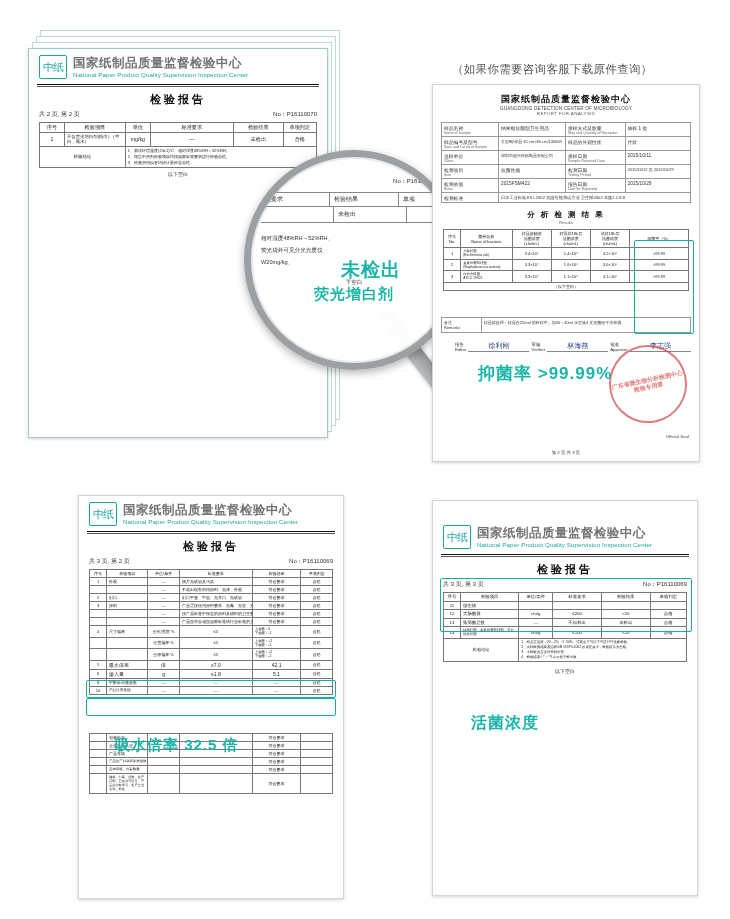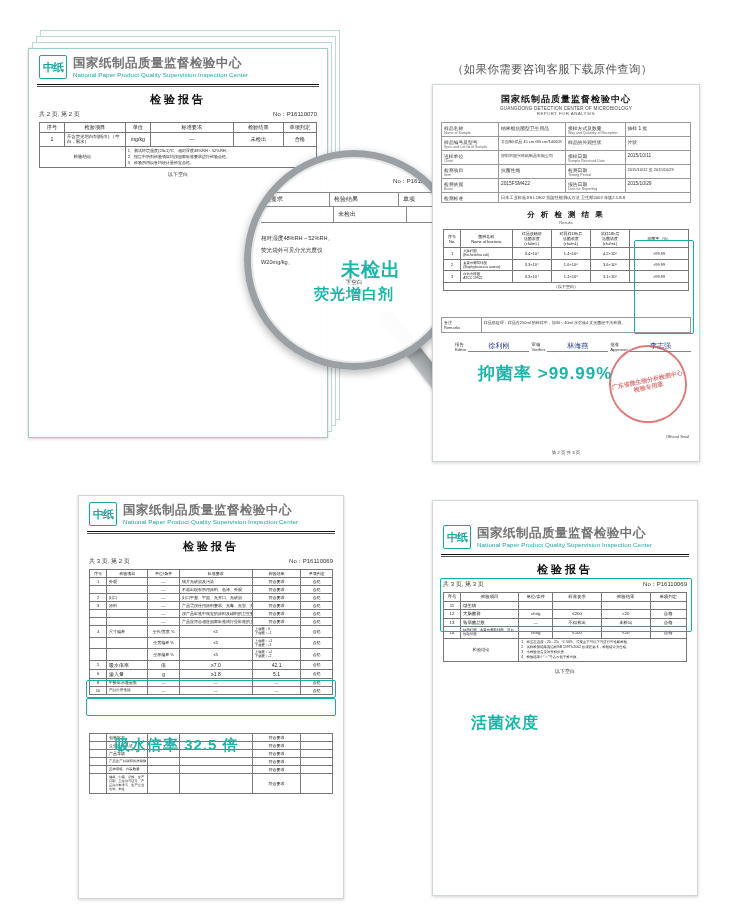--- a/index.html
+++ b/index.html
@@ -33,21 +33,21 @@
     box-sizing:border-box;
   }
   
   .cn-head{
     display:flex;align-items:center;
     padding:6px 10px 3px 10px;
     gap:6px;
   }
   .logo-box{
     width:26px;height:22px;border:1.6px solid #1aa6a0;
-    color:#1aa6a0;font-size:11px;font-weight:bold;
+    color:#1aa6a0;font-size:11px;font-weight:normal;
     display:flex;align-items:center;justify-content:center;
     letter-spacing:-1px;flex:0 0 auto;border-radius:2px;
   }
   .head-txt{line-height:1.15;}
   .head-cn{font-size:12.5px;font-weight:bold;color:#737373;letter-spacing:.5px;}
   .head-en{font-size:6.2px;color:#1aa6a0;letter-spacing:.1px;}
   .rule{height:1px;background:#111;margin:2px 8px 0 8px;}
   .rule-thin{height:1px;background:#555;margin:1px 8px 0 8px;}
   .rep-title{
     text-align:center;font-size:11px;font-weight:bold;color:#111;

